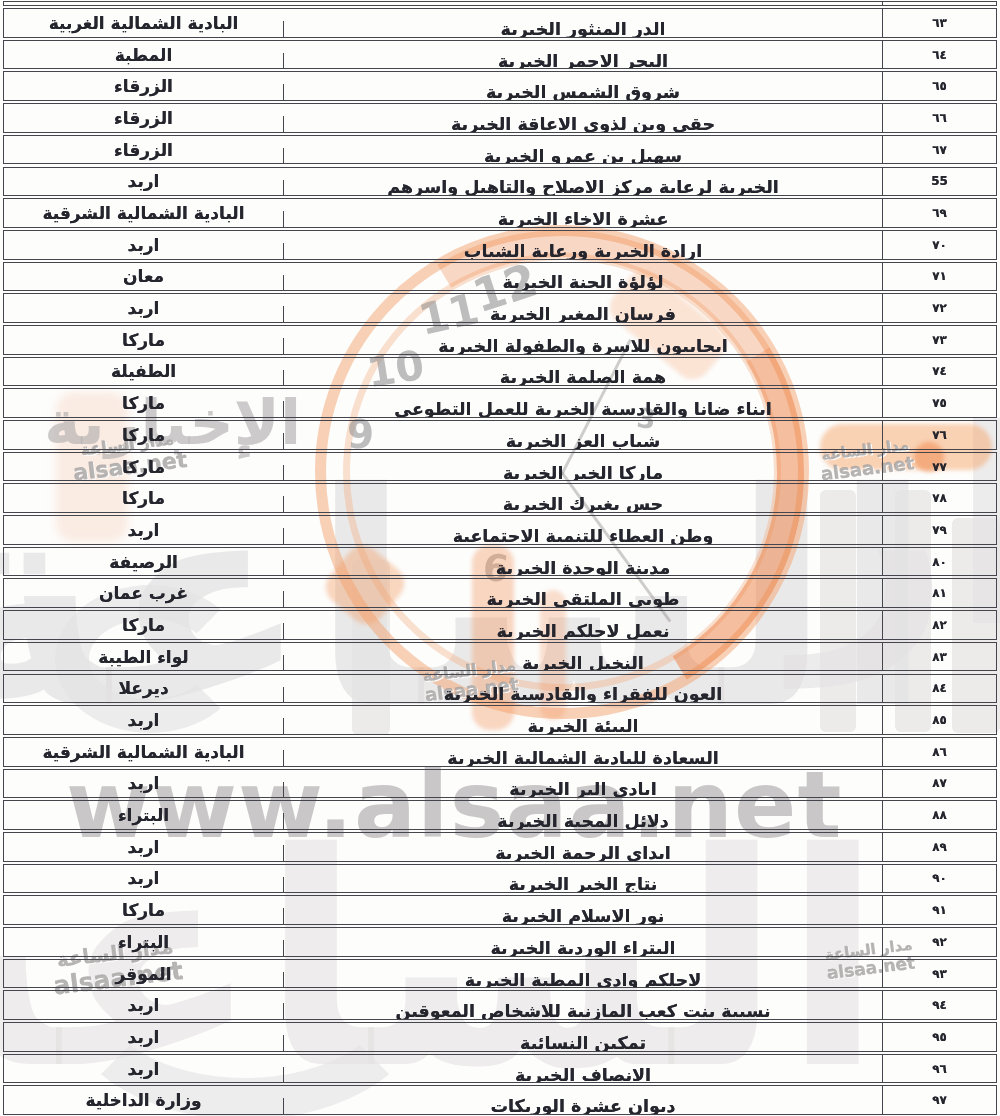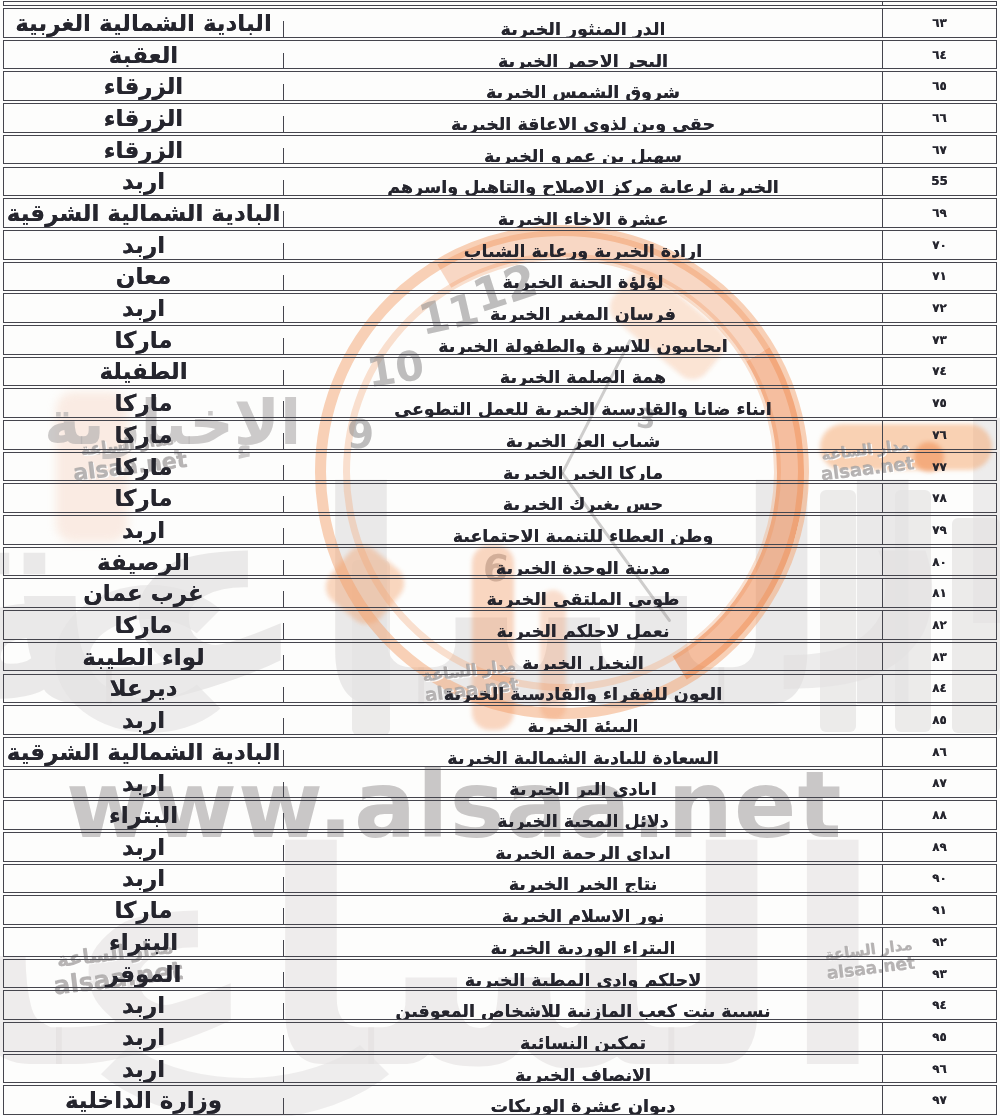--- a/index.html
+++ b/index.html
@@ -103,21 +103,21 @@
     border:1.9px solid #45454d;display:flex;direction:rtl;background:transparent;
   }
   .trow-sliver{height:5px;}
   .cell{
     box-sizing:border-box;display:flex;align-items:center;justify-content:center;
     color:#25252d;font-weight:bold;overflow:hidden;white-space:nowrap;
     text-shadow:0 0 .6px rgba(35,35,50,.85);
   }
   .c-num{flex:0 0 114px;border-left:1.9px solid #45454d;font-size:12px;}
   .c-name{flex:1 1 auto;border-left:1.9px solid #45454d;font-size:17.5px;margin-top:12px;}
-  .c-loc{flex:0 0 279px;font-size:23px;}
+  .c-loc{flex:0 0 279px;font-size:17px;}
 </style>
 </head>
 <body>
 
 <div class="page">
 
   <div class="wm-layer">
 
     <div class="wm giant giant-left">الساعة</div>
     <div class="wm giant giant-bottom">الساعة</div>
@@ -186,21 +186,21 @@
     <div id="rows">
   <div class="trow">
     <div class="cell c-num">٦٣</div>
     <div class="cell c-name">الدر المنثور الخيرية</div>
     <div class="cell c-loc">البادية الشمالية الغربية</div>
   </div>
 
   <div class="trow">
     <div class="cell c-num">٦٤</div>
     <div class="cell c-name">البحر الاحمر الخيرية</div>
-    <div class="cell c-loc">العقبة</div>
+    <div class="cell c-loc">المطبة</div>
   </div>
 
   <div class="trow">
     <div class="cell c-num">٦٥</div>
     <div class="cell c-name">شروق الشمس الخيرية</div>
     <div class="cell c-loc">الزرقاء</div>
   </div>
 
   <div class="trow">
     <div class="cell c-num">٦٦</div>

